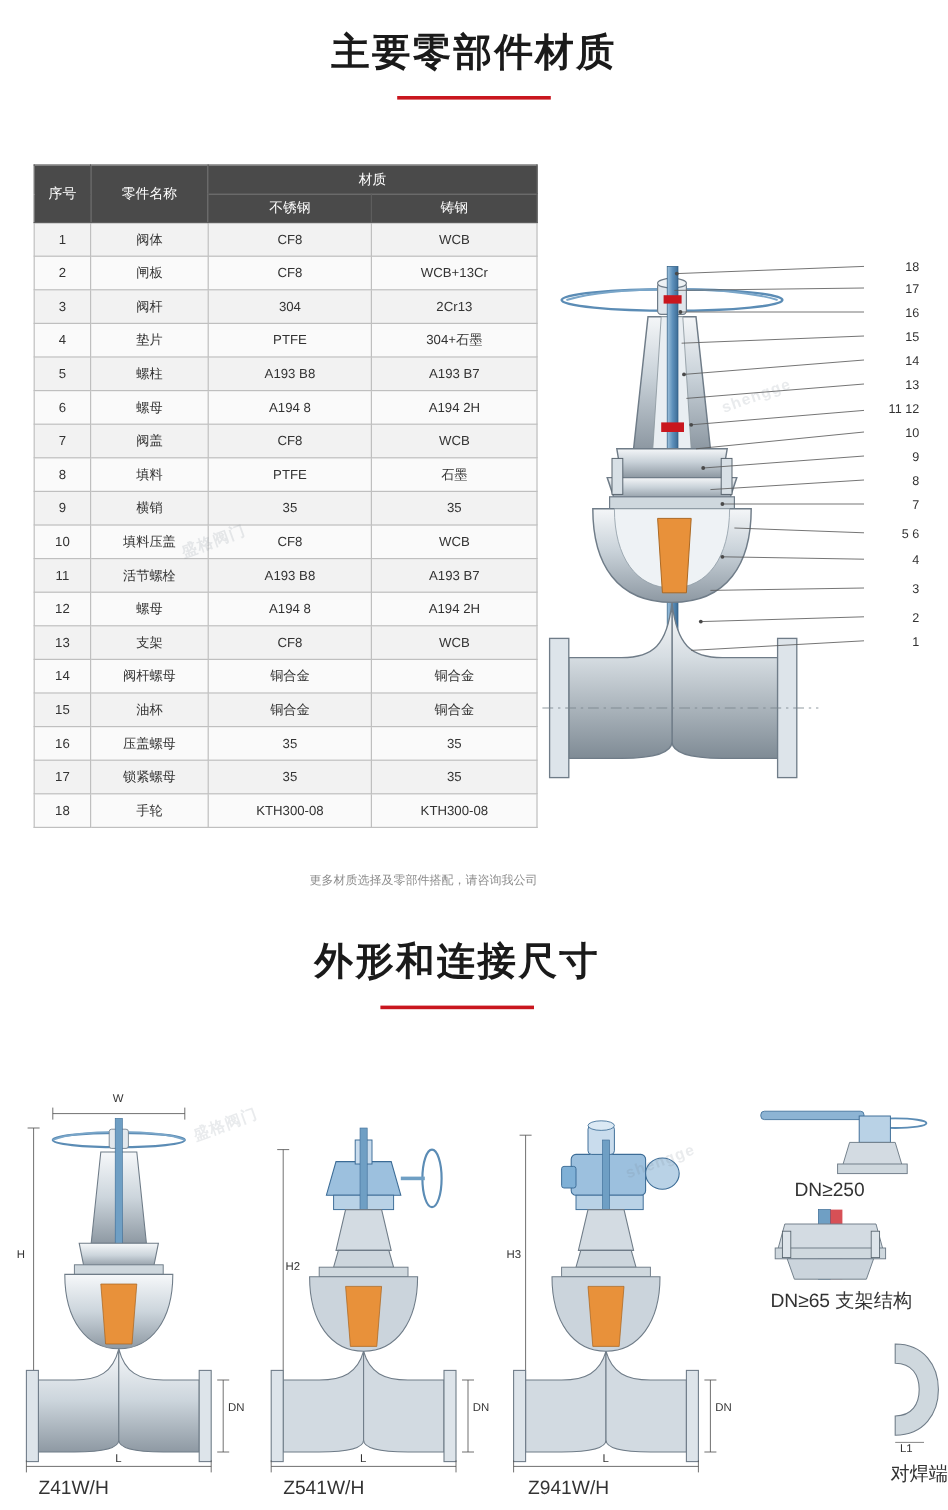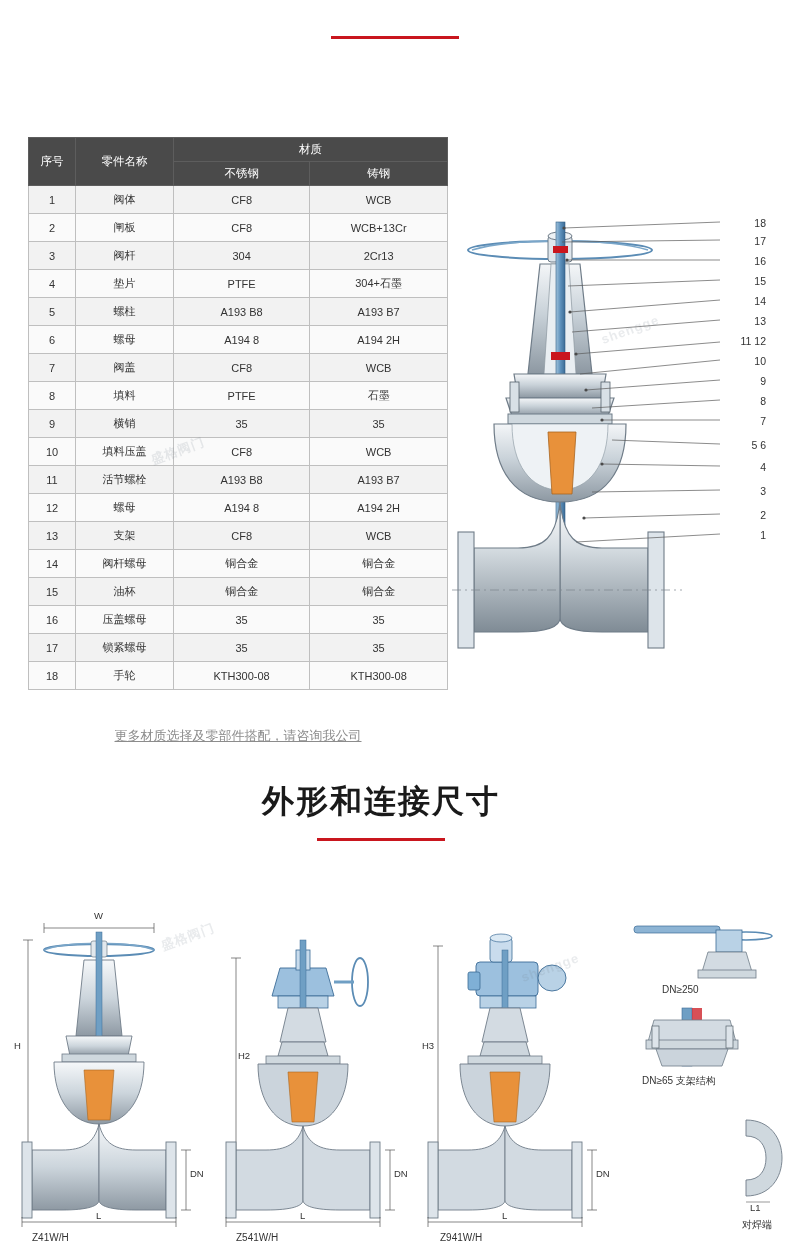--- a/index.html
+++ b/index.html
@@ -26,45 +26,46 @@
     background:#4a4a4a;color:#fff;font-weight:normal;font-size:11.5px;
     height:23px;padding:0;border:1px solid #5d5d5d;
   }
   table.mat tbody td{height:27px;color:#333;padding:0 2px;}
   table.mat tbody tr:nth-child(odd) td{background:#f2f2f2;}
   table.mat tbody tr:nth-child(even) td{background:#fafafa;}
   .col-no{width:46px;}
   .col-name{width:104px;}
   .col-m{width:143px;}
   .tbl-note{
-    position:absolute;left:28px;top:705px;width:420px;text-align:center;
-    font-size:13px;color:#8c8c8c;text-decoration:underline;
+    position:absolute;left:28px;top:705px;width:420px;text-align:right;
+    font-size:10px;color:#8c8c8c;
   }
   
   #drawing1{position:absolute;left:452px;top:180px;width:320px;height:530px;}
   .callout-list{position:absolute;right:6px;top:16px;font-size:10.5px;color:#333;line-height:1;}
   .callout-list div{position:absolute;right:0;white-space:nowrap;}
   
   #sec2{position:absolute;left:0;top:780px;width:762px;}
   #dim-area{position:absolute;left:0;top:900px;width:790px;height:358px;}
   .fig-label{
-    position:absolute;font-size:10px;color:#333;text-align:left;white-space:nowrap;
+    position:absolute;font-size:16px;color:#333;text-align:left;white-space:nowrap;
   }
   .dimtxt{position:absolute;font-size:9.5px;color:#333;}
   .watermark{
     position:absolute;color:rgba(120,130,140,.16);font-size:13px;font-weight:bold;
     transform:rotate(-20deg);pointer-events:none;letter-spacing:1px;
   }
   svg{display:block;overflow:visible;}
 </style>
 </head>
 <body>
 
 <div id="sec1">
 
+  <div class="section-title">主要零部件材质</div>
   <div class="title-rule"></div>
 
   <div class="tbl-wrap">
     <table class="mat">
       <thead>
         <tr>
           <th class="col-no" rowspan="2">序号</th>
           <th class="col-name" rowspan="2">零件名称</th>
           <th colspan="2">材质</th>
         </tr>

